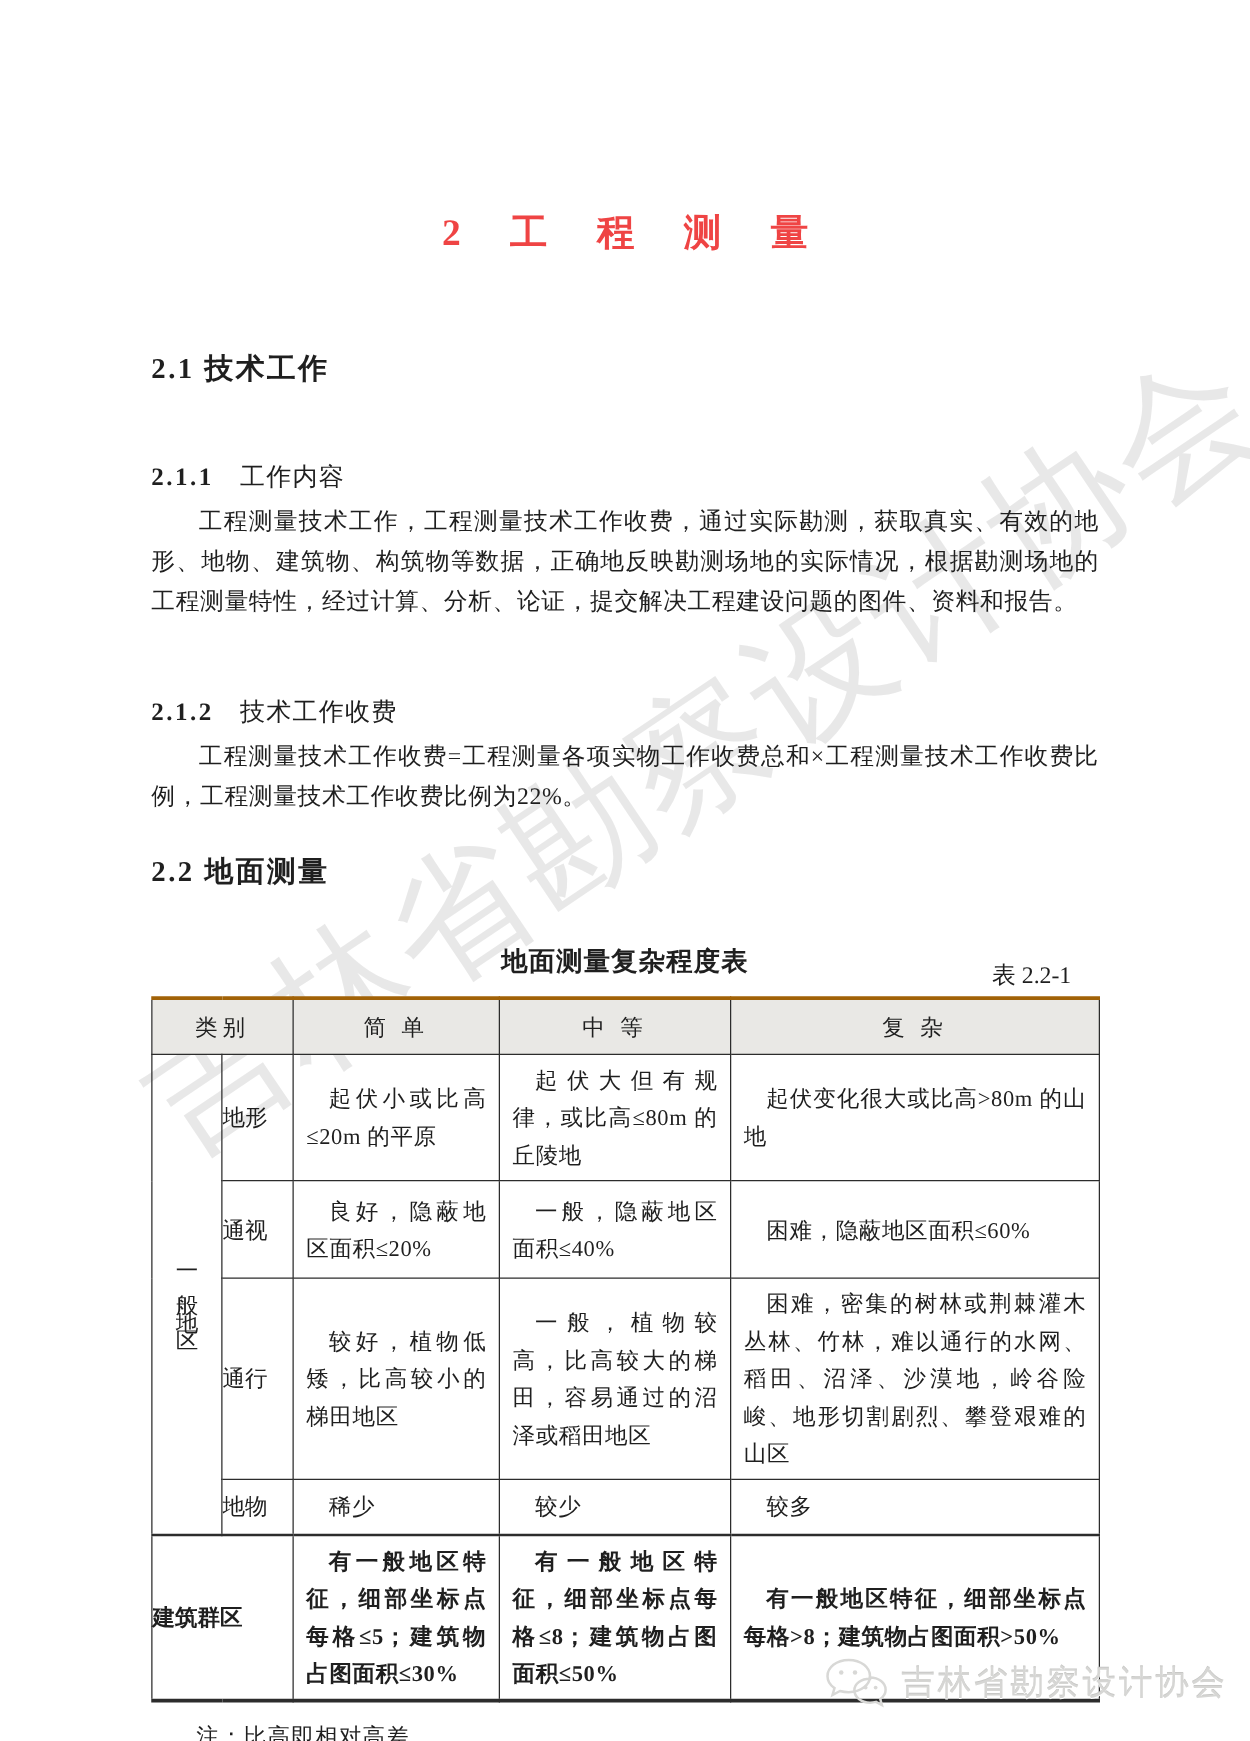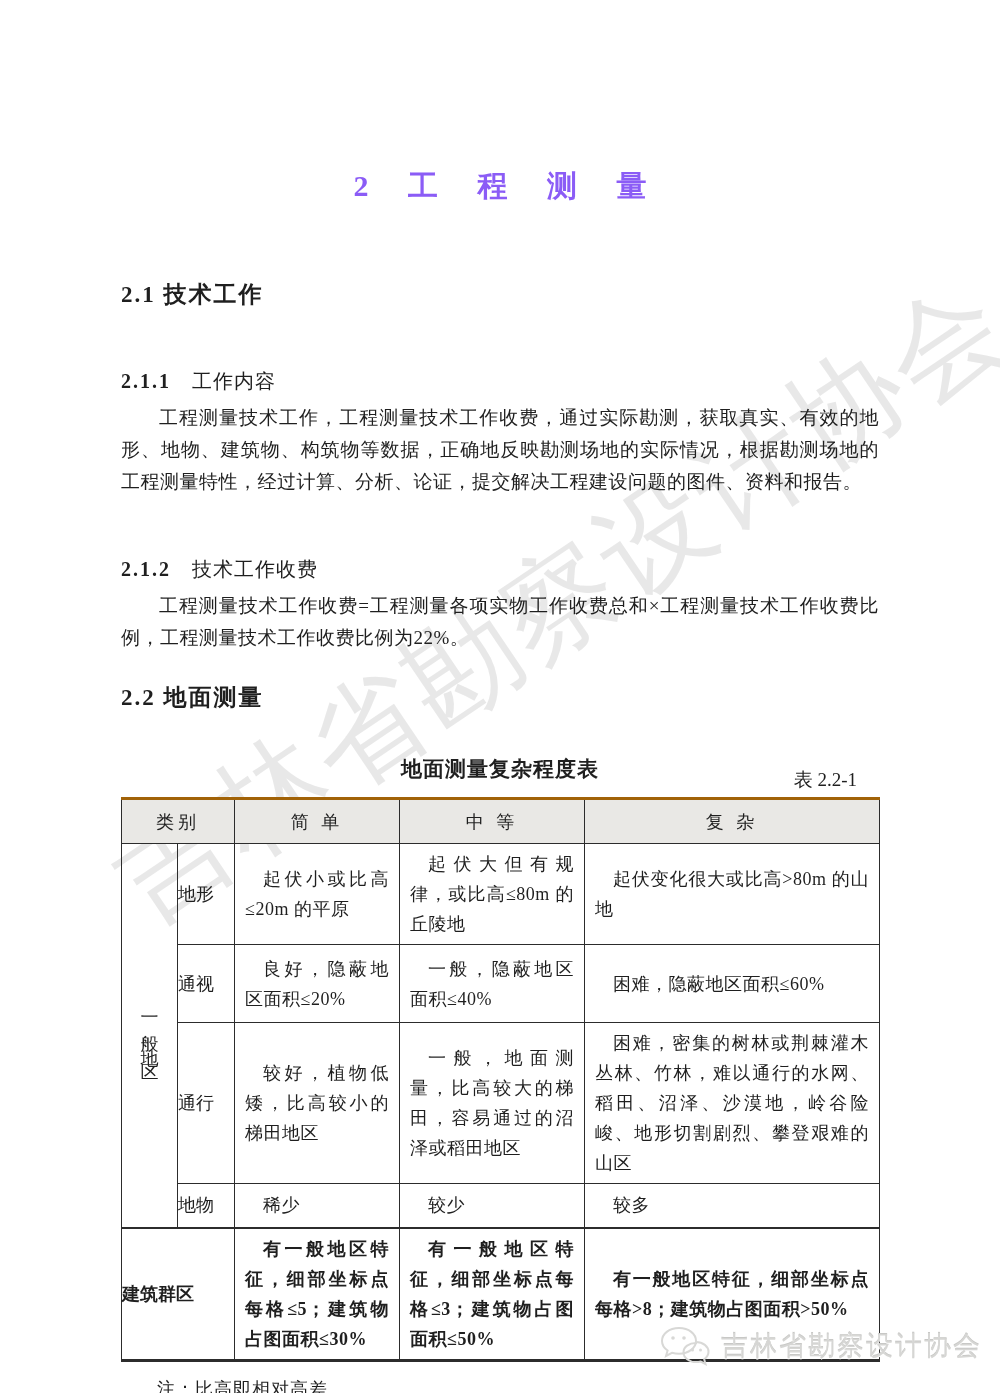--- a/index.html
+++ b/index.html
@@ -22,21 +22,21 @@
     width:758px;
     z-index:2;
   }
   .chapter-title {
     padding-top:166px;
     text-align:center;
     font-size:30px;
     font-weight:bold;
     letter-spacing:16px;
     text-indent:16px;
-    color:#8b5cf6;
+    color:#ef4444;
   }
   .section-heading {
     margin-top:72px;
     font-size:23px;
     font-weight:bold;
     letter-spacing:2px;
   }
   .sub-heading {
     margin-top:58px;
     font-size:20px;
@@ -211,33 +211,33 @@
         </tr>
         <tr class="r-visib">
           <td class="row-label">通视</td>
           <td class="cell">良好，隐蔽地区面积≤20%</td>
           <td class="cell">一般，隐蔽地区面积≤40%</td>
           <td class="cell">困难，隐蔽地区面积≤60%</td>
         </tr>
         <tr class="r-passage">
           <td class="row-label">通行</td>
           <td class="cell">较好，植物低矮，比高较小的梯田地区</td>
-          <td class="cell">一般，地面测量，比高较大的梯田，容易通过的沼泽或稻田地区</td>
+          <td class="cell">一般，植物较高，比高较大的梯田，容易通过的沼泽或稻田地区</td>
           <td class="cell">困难，密集的树林或荆棘灌木丛林、竹林，难以通行的水网、稻田、沼泽、沙漠地，岭谷险峻、地形切割剧烈、攀登艰难的山区</td>
         </tr>
         <tr class="r-feature">
           <td class="row-label">地物</td>
           <td class="cell">稀少</td>
           <td class="cell">较少</td>
           <td class="cell">较多</td>
         </tr>
         <tr class="r-building">
           <td colspan="2" class="row-label">建筑群区</td>
           <td class="cell">有一般地区特征，细部坐标点每格≤5；建筑物占图面积≤30%</td>
-          <td class="cell">有一般地区特征，细部坐标点每格≤3；建筑物占图面积≤50%</td>
+          <td class="cell">有一般地区特征，细部坐标点每格≤8；建筑物占图面积≤50%</td>
           <td class="cell">有一般地区特征，细部坐标点每格&gt;8；建筑物占图面积&gt;50%</td>
         </tr>
       </tbody>
     </table>
 
     <div class="note">注：比高即相对高差。</div>
 
     <div class="pagenum">– 4 –</div>
 
   </div>

